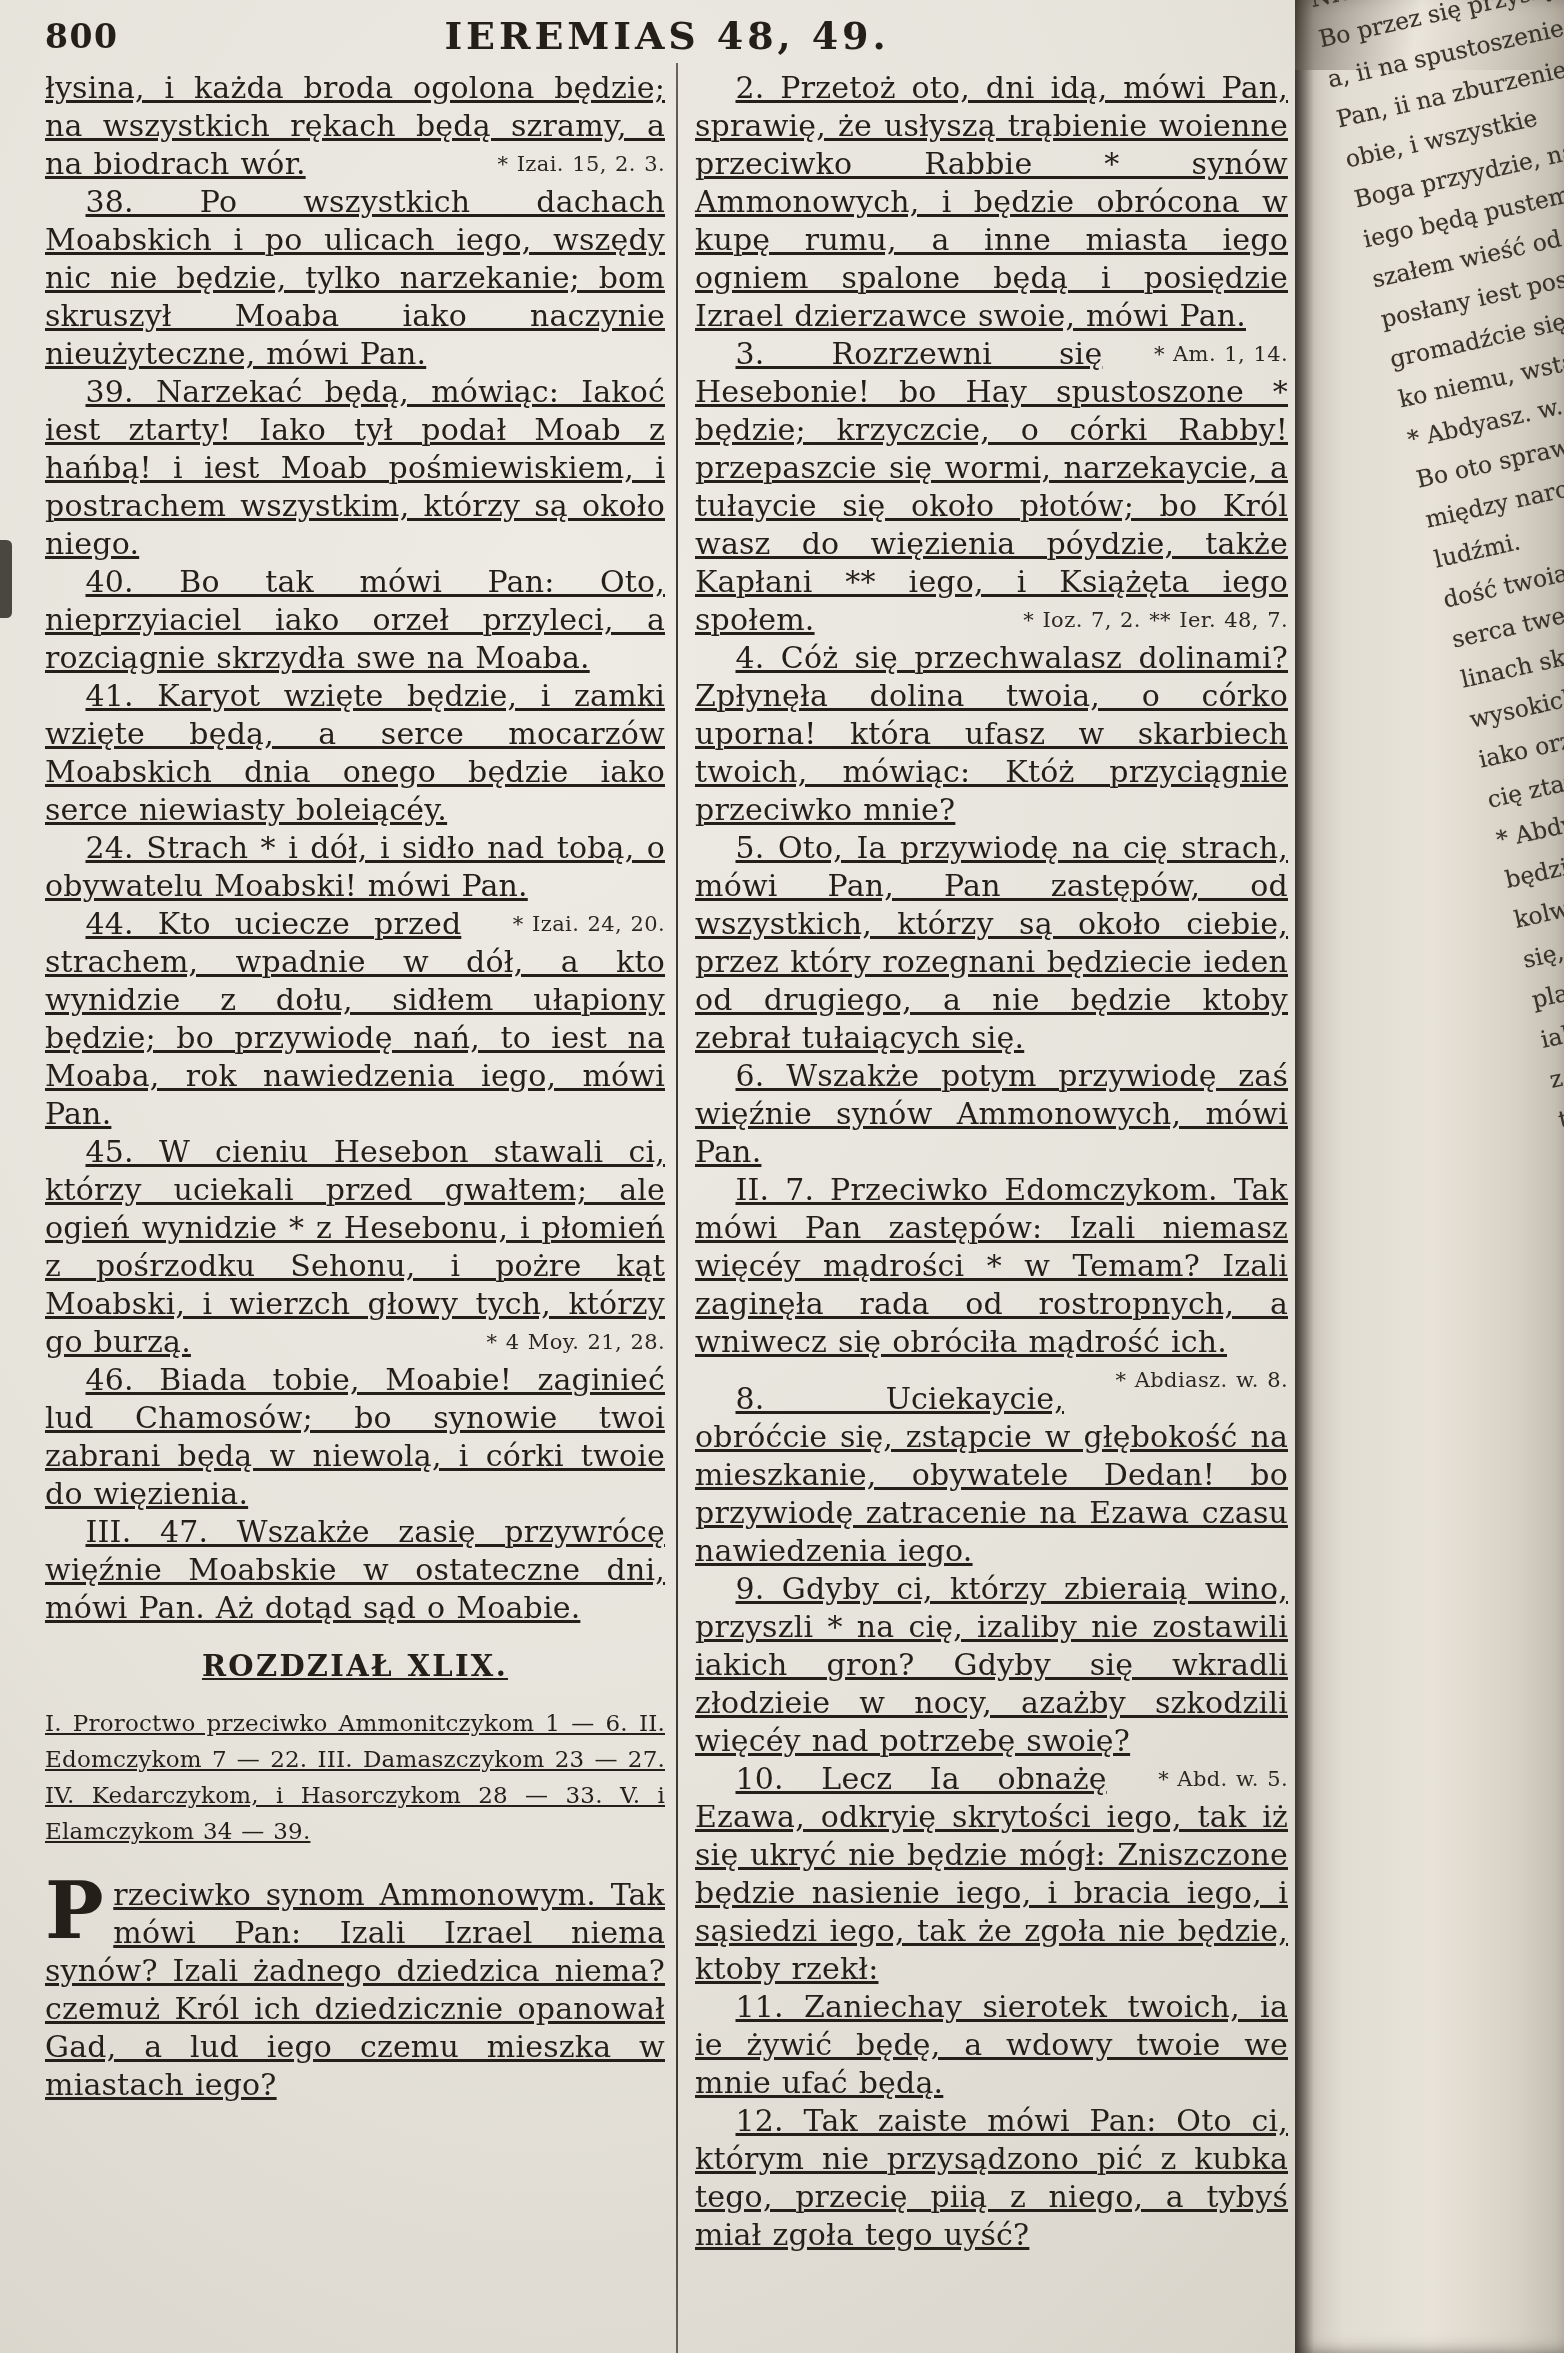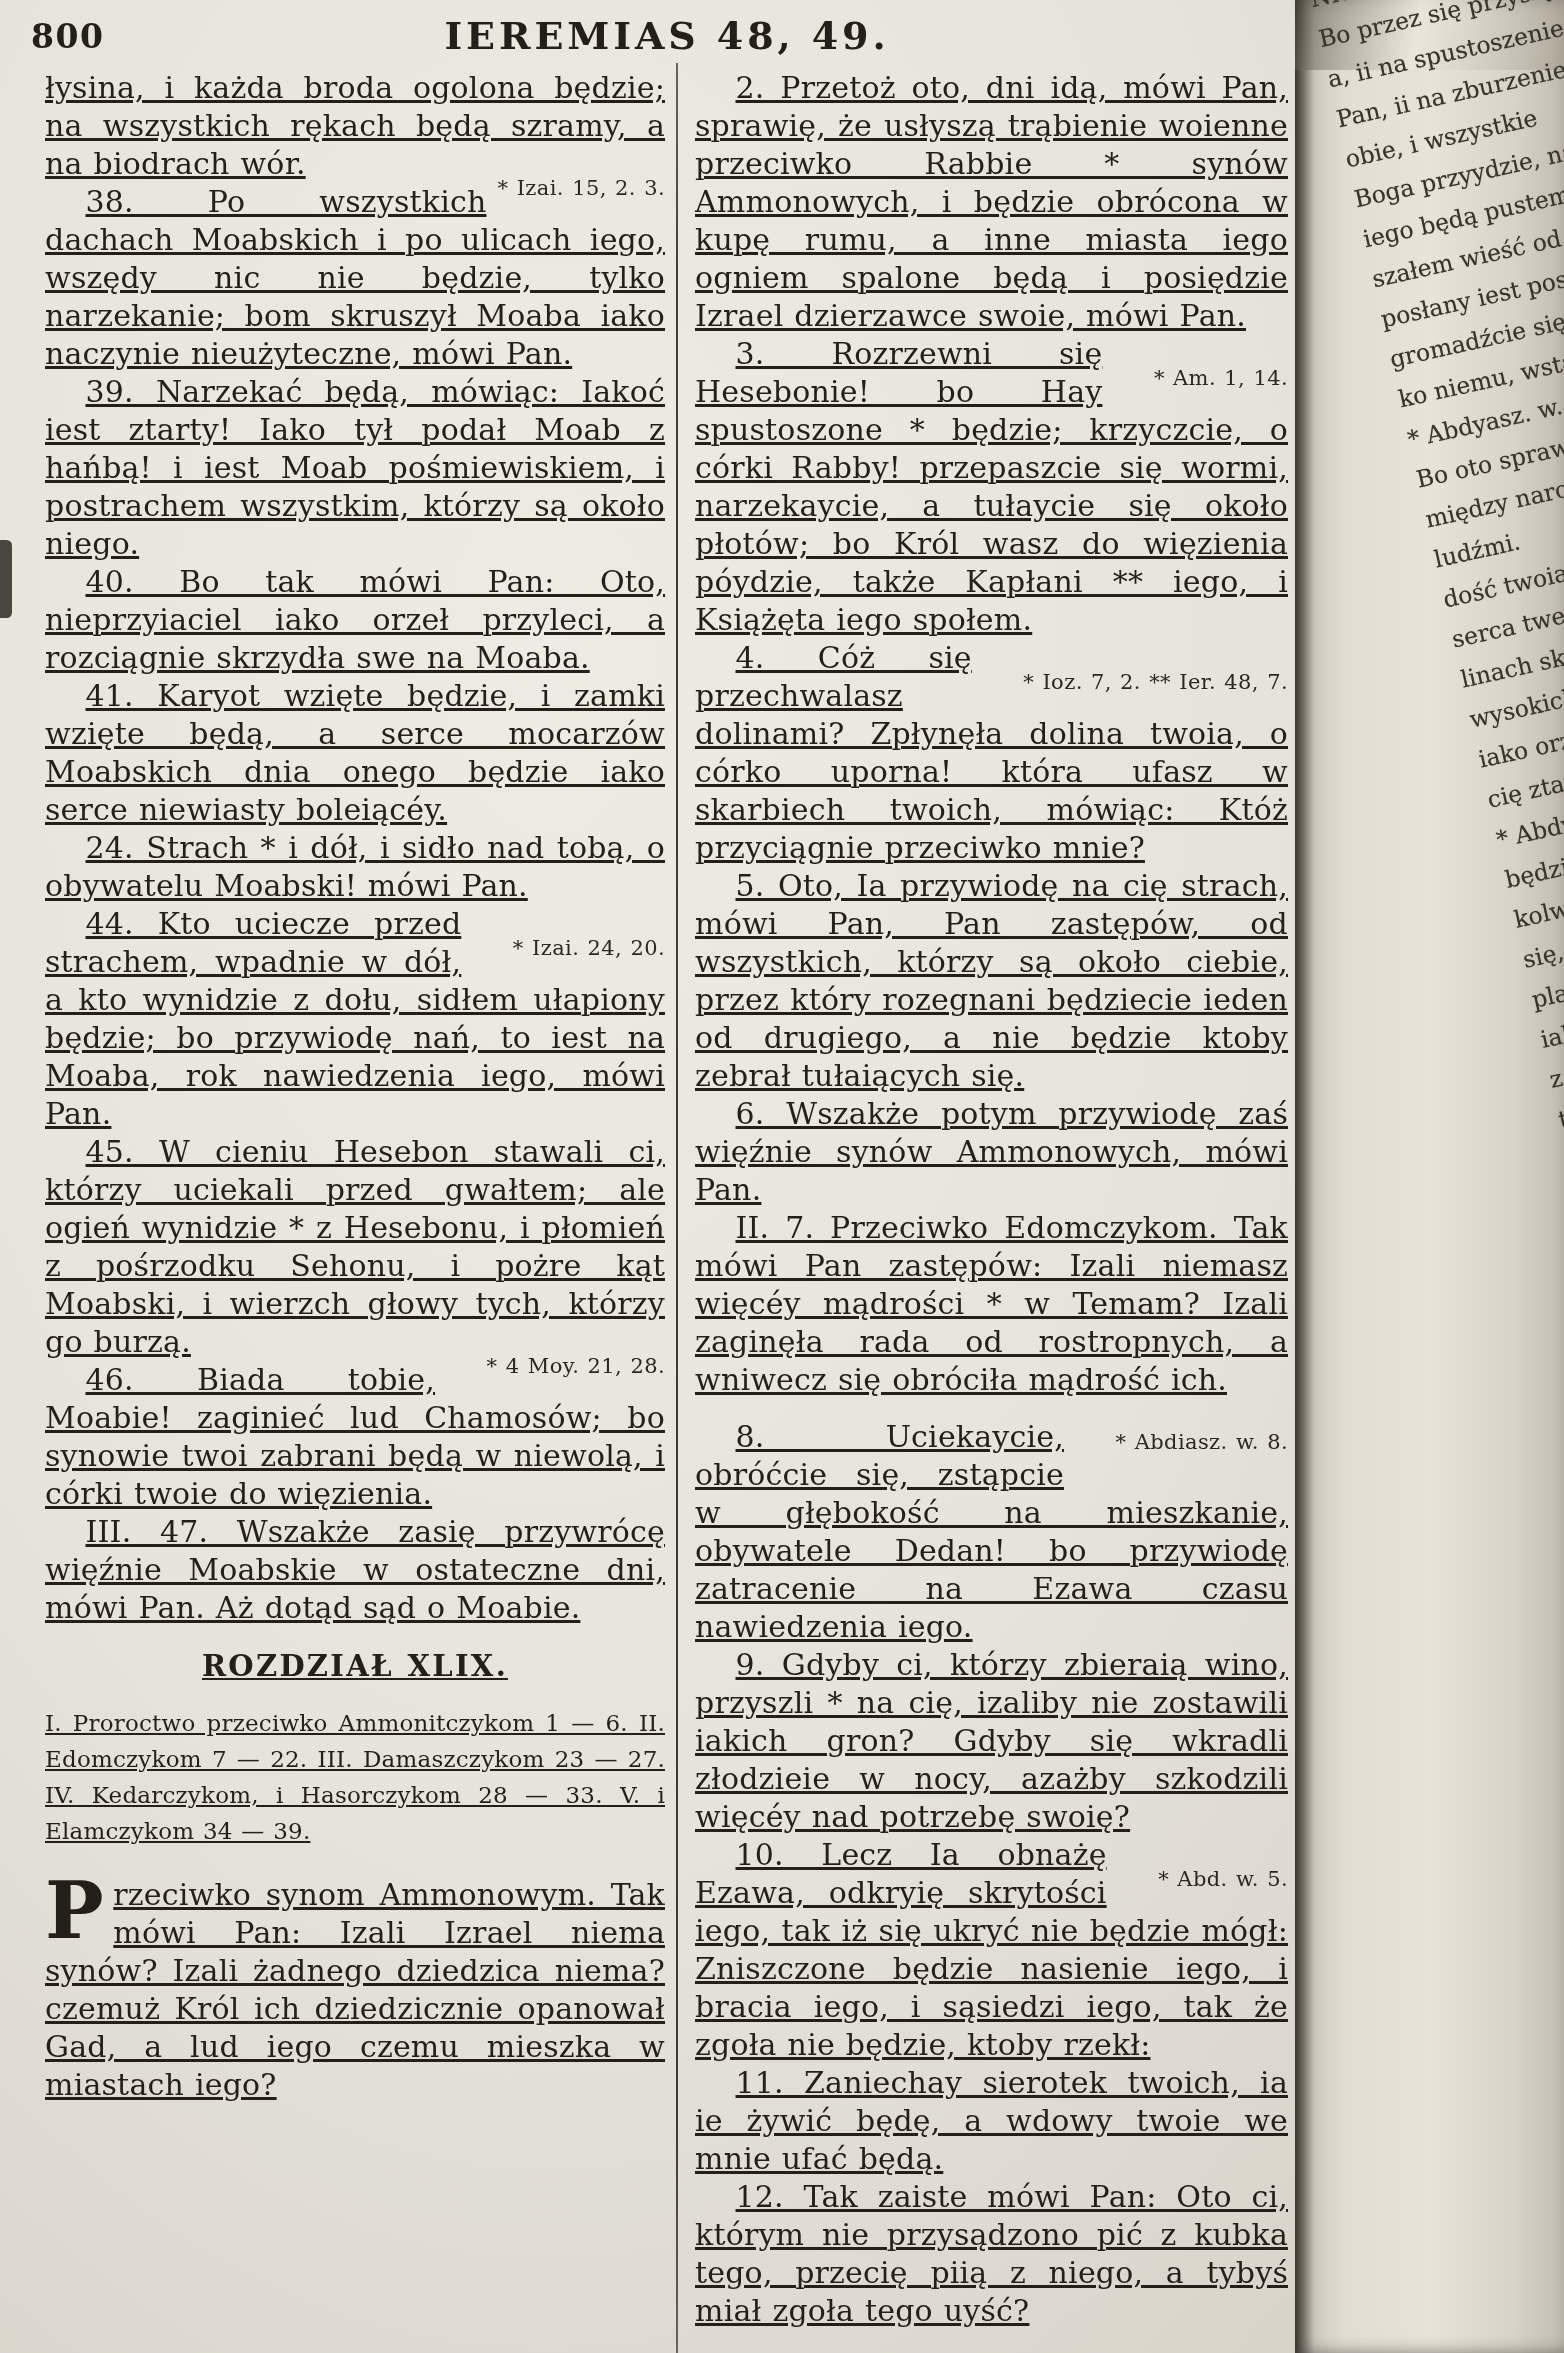--- a/index.html
+++ b/index.html
@@ -8,21 +8,21 @@
     position:relative; overflow:hidden;
     font-family:"DejaVu Serif","Liberation Serif",serif;
     color:#241f19;
     background:#b8b4ab;
   }
   .scan {
     position:absolute; inset:0;
     background:radial-gradient(ellipse at 35% 28%, #eeebe4 0%, #e6e3db 50%, #d9d5cb 85%, #cfcabf 100%);
   }
   .page-num {
-    position:absolute; top:17px; left:31px;
+    position:absolute; top:17px; left:45px;
     font-size:33px; font-weight:bold; letter-spacing:1.6px;
   }
   .page-title {
     position:absolute; top:12.5px; left:0; width:1299px;
     text-align:center; font-size:38px; font-weight:bold; letter-spacing:3.9px;padding-left:35px;
   }
   .divider {
     position:absolute; left:676px; top:63px; width:2.3px; height:2291px;
     background:linear-gradient(#6a645b, #3f3a33 10%, #3f3a33 90%, #6a645b);
   }
@@ -32,21 +32,21 @@
     font-size:30px; line-height:38px;
     letter-spacing:0.2px; word-spacing:1.2px;text-decoration:underline;
   }
   .col-left  { left:45px;  width:620px; }
   .col-right { left:695px; width:593px; }
   .para { text-indent:1.35em; }
   .para.noindent { text-indent:0; }
   .para.gap { margin-top:19px; }
   .ref {
     float:right; font-size:21px; line-height:38px; padding-left:11px;
-    letter-spacing:0.4px; color:#2c2720;margin-top:24px;
+    letter-spacing:0.4px; color:#2c2720;
   }
   .chapter-head {
     margin-top:20px; text-align:center;
     font-size:29px; font-weight:bold; letter-spacing:2.3px;
   }
   .chapter-summary {
     margin-top:20.3px; font-size:23px; line-height:36px;
     text-align:justify; letter-spacing:0.2px;
   }
   .opening { margin-top:27px; text-indent:0; }

